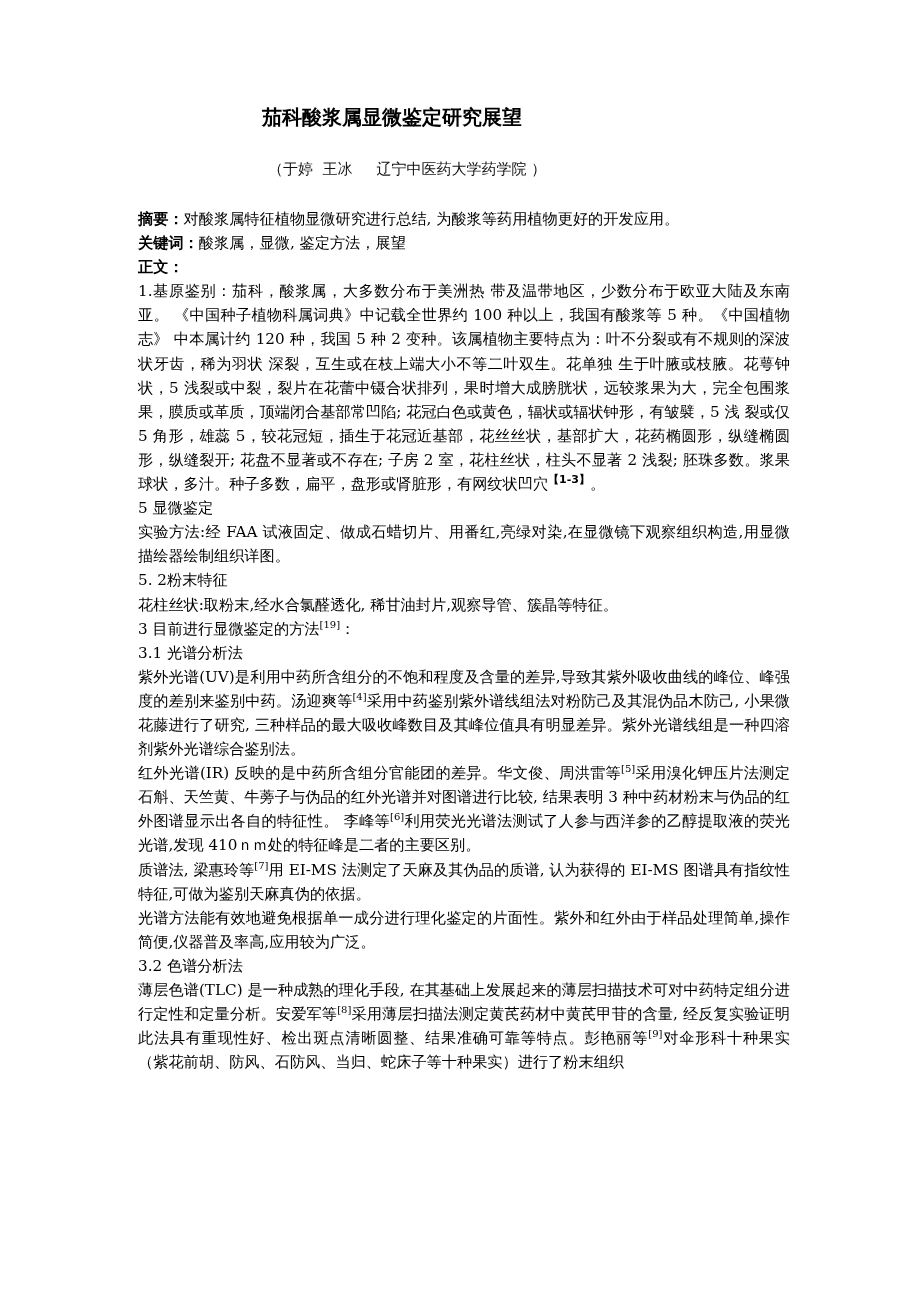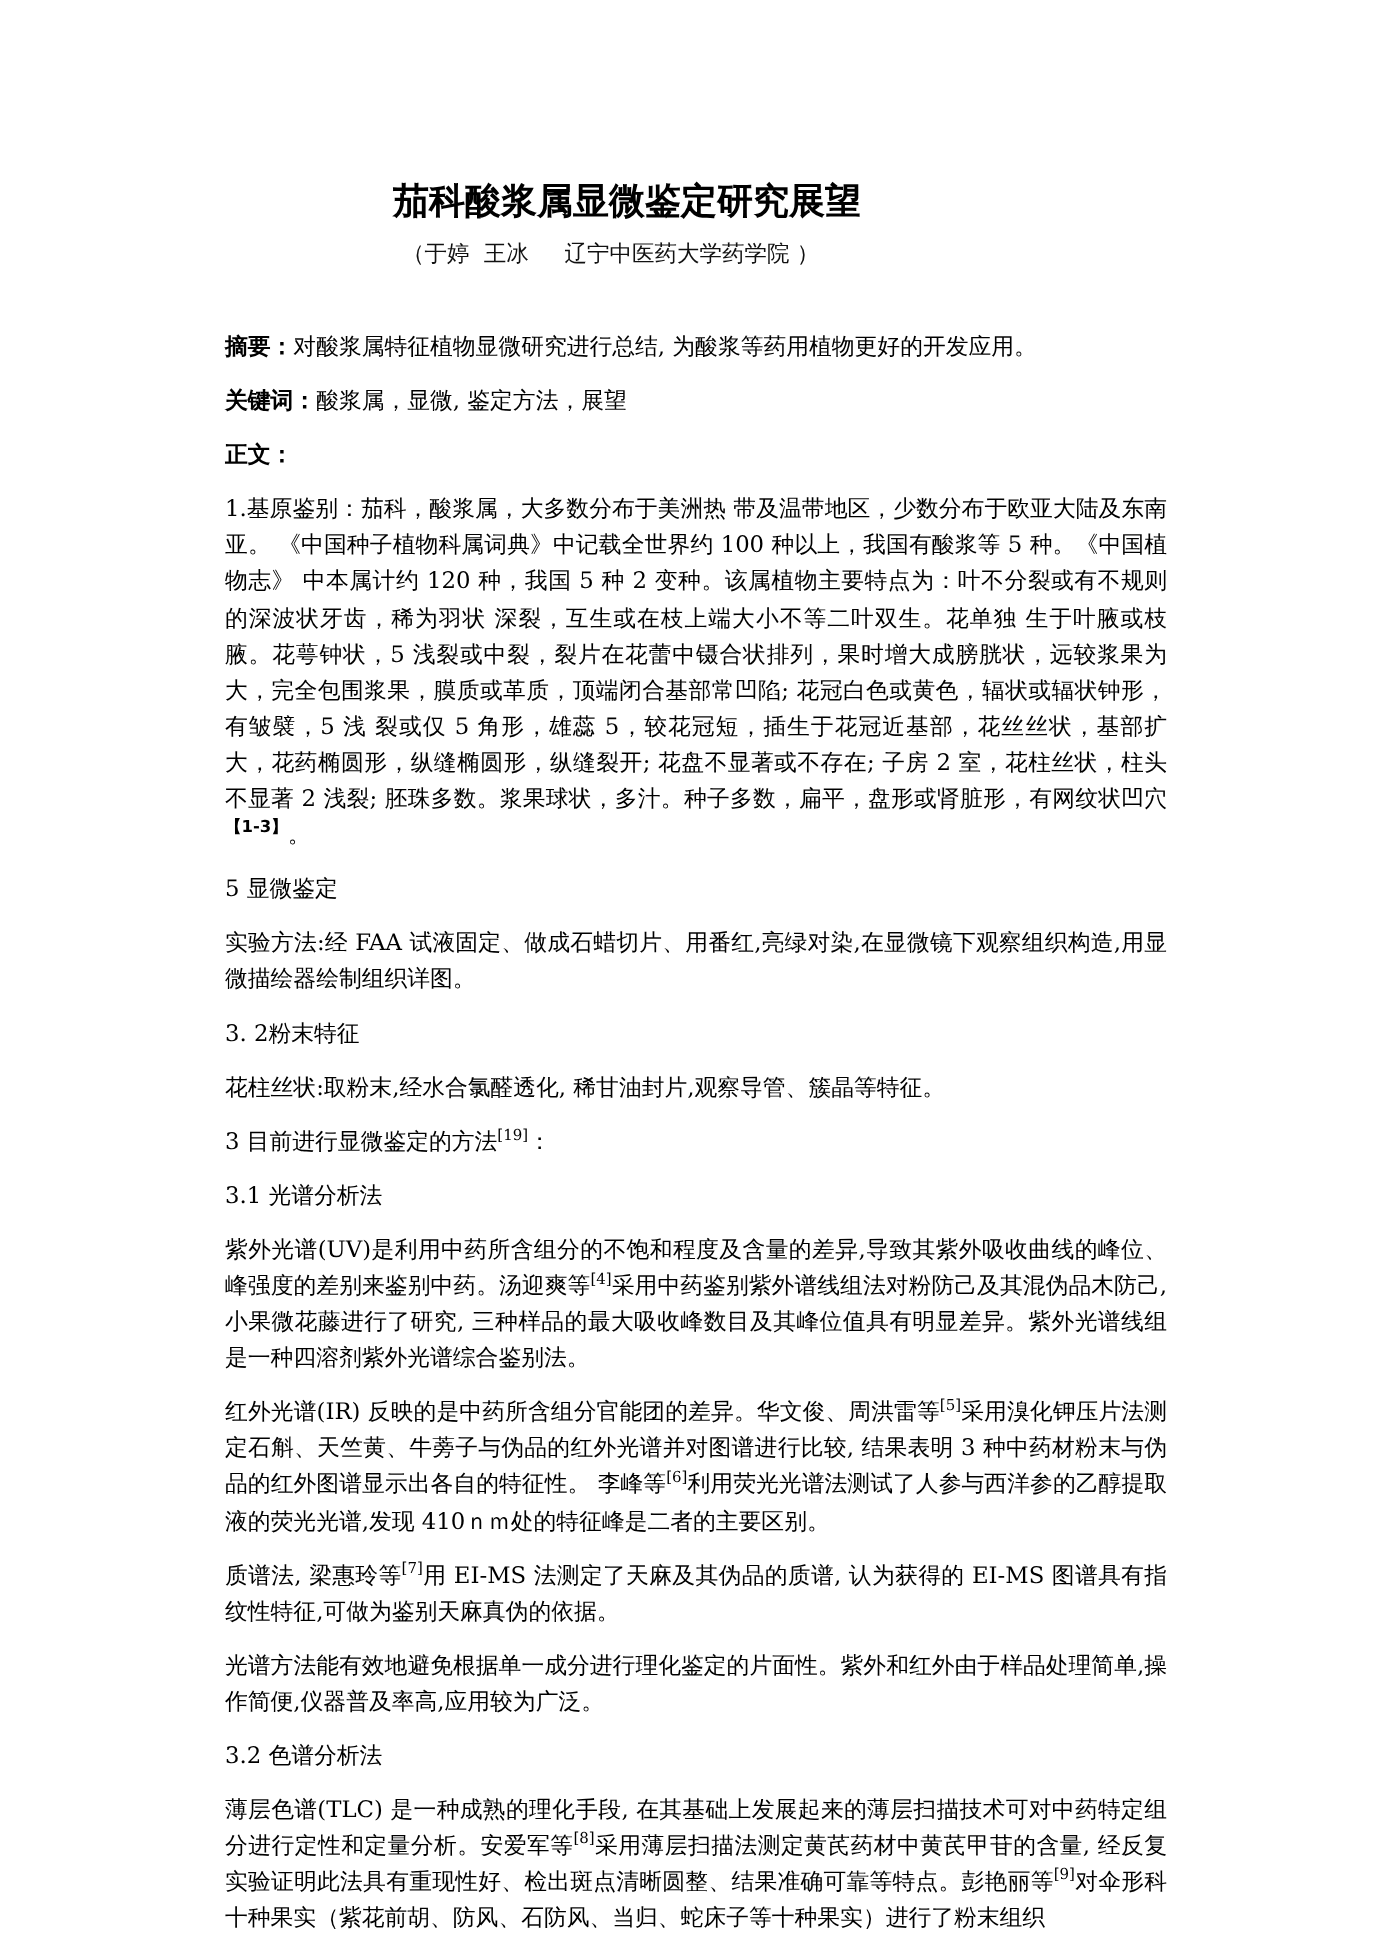--- a/index.html
+++ b/index.html
@@ -1,52 +1,52 @@
 <!DOCTYPE html>
 <html><head>
 <meta charset="utf-8">
 <style>
   html, body { margin: 0; padding: 0; background: #ffffff; }
   body { width: 920px; height: 1302px; position: relative; overflow: hidden; color: #000; }
   .title {
-    position: absolute; left: 262px; top: 118px; width: 400px;
-    font-family: "DejaVu Sans", sans-serif; font-weight: bold; font-size: 24px;
+    position: absolute; left: 262px; top: 104px; width: 400px;
+    font-family: "DejaVu Sans", sans-serif; font-weight: bold; font-size: 20px;
     letter-spacing: 0px; white-space: nowrap;
   }
   .authors {
     position: absolute; left: 268px; top: 160px;
     font-family: "DejaVu Serif", serif; font-size: 15px; white-space: pre; color: #111;
   }
   .body {
     position: absolute; left: 138px; top: 207px; width: 652px;
     font-family: "DejaVu Serif", serif; font-size: 15.2px; line-height: 24.1px;
     text-align: justify; text-justify: inter-character;
   }
-  .body p { margin: 12px; }
+  .body p { margin: 0; }
   .lbl { font-family: "DejaVu Sans", sans-serif; font-weight: bold; }
   sup { font-size: 10px; line-height: 0; vertical-align: super; }
   .refbold { font-weight: bold; font-family: "DejaVu Sans", sans-serif; font-size: 11px; vertical-align: super; line-height: 0; }
 </style>
 </head>
 <body>
 
 <div>
   <div class="title">茄科酸浆属显微鉴定研究展望</div>
   <div class="authors">（于婷  王冰     辽宁中医药大学药学院 ）</div>
 
   <div class="body">
     <p><span class="lbl">摘要：</span><span>对酸浆属特征植物显微研究进行总结, 为酸浆等药用植物更好的开发应用。</span></p>
     <p><span class="lbl">关键词：</span><span>酸浆属，显微, 鉴定方法，展望</span></p>
     <p><span class="lbl">正文：</span></p>
 
     <p><span>1.基原鉴别：茄科，酸浆属，大多数分布于美洲热 带及温带地区，少数分布于欧亚大陆及东南亚。 《中国种子植物科属词典》中记载全世界约 100 种以上，我国有酸浆等 5 种。《中国植物志》 中本属计约 120 种，我国 5 种 2 变种。该属植物主要特点为：叶不分裂或有不规则的深波状牙齿，稀为羽状 深裂，互生或在枝上端大小不等二叶双生。花单独 生于叶腋或枝腋。花萼钟状，5 浅裂或中裂，裂片在花蕾中镊合状排列，果时增大成膀胱状，远较浆果为大，完全包围浆果，膜质或革质，顶端闭合基部常凹陷; 花冠白色或黄色，辐状或辐状钟形，有皱襞，5 浅 裂或仅 5 角形，雄蕊 5，较花冠短，插生于花冠近基部，花丝丝状，基部扩大，花药椭圆形，纵缝椭圆形，纵缝裂开; 花盘不显著或不存在; 子房 2 室，花柱丝状，柱头不显著 2 浅裂; 胚珠多数。浆果球状，多汁。种子多数，扁平，盘形或肾脏形，有网纹状凹穴</span><span class="refbold">【1-3】</span><span>。</span></p>
 
     <p>5 显微鉴定</p>
     <p>实验方法:经 FAA 试液固定、做成石蜡切片、用番红,亮绿对染,在显微镜下观察组织构造,用显微描绘器绘制组织详图。</p>
-    <p>3. 2粉末特征</p>
+    <p>5. 2粉末特征</p>
     <p>花柱丝状:取粉末,经水合氯醛透化, 稀甘油封片,观察导管、簇晶等特征。</p>
 
     <p><span>3 目前进行显微鉴定的方法</span><sup>[19]</sup><span>：</span></p>
     <p>3.1 光谱分析法</p>
 
     <p><span>紫外光谱(UV)是利用中药所含组分的不饱和程度及含量的差异,导致其紫外吸收曲线的峰位、峰强度的差别来鉴别中药。汤迎爽等</span><sup>[4]</sup><span>采用中药鉴别紫外谱线组法对粉防己及其混伪品木防己, 小果微花藤进行了研究, 三种样品的最大吸收峰数目及其峰位值具有明显差异。紫外光谱线组是一种四溶剂紫外光谱综合鉴别法。</span></p>
 
     <p><span>红外光谱(IR) 反映的是中药所含组分官能团的差异。华文俊、周洪雷等</span><sup>[5]</sup><span>采用溴化钾压片法测定石斛、天竺黄、牛蒡子与伪品的红外光谱并对图谱进行比较, 结果表明 3 种中药材粉末与伪品的红外图谱显示出各自的特征性。 李峰等</span><sup>[6]</sup><span>利用荧光光谱法测试了人参与西洋参的乙醇提取液的荧光光谱,发现 410ｎｍ处的特征峰是二者的主要区别。</span></p>
 
     <p><span>质谱法, 梁惠玲等</span><sup>[7]</sup><span>用 EI-MS 法测定了天麻及其伪品的质谱, 认为获得的 EI-MS 图谱具有指纹性特征,可做为鉴别天麻真伪的依据。</span></p>

